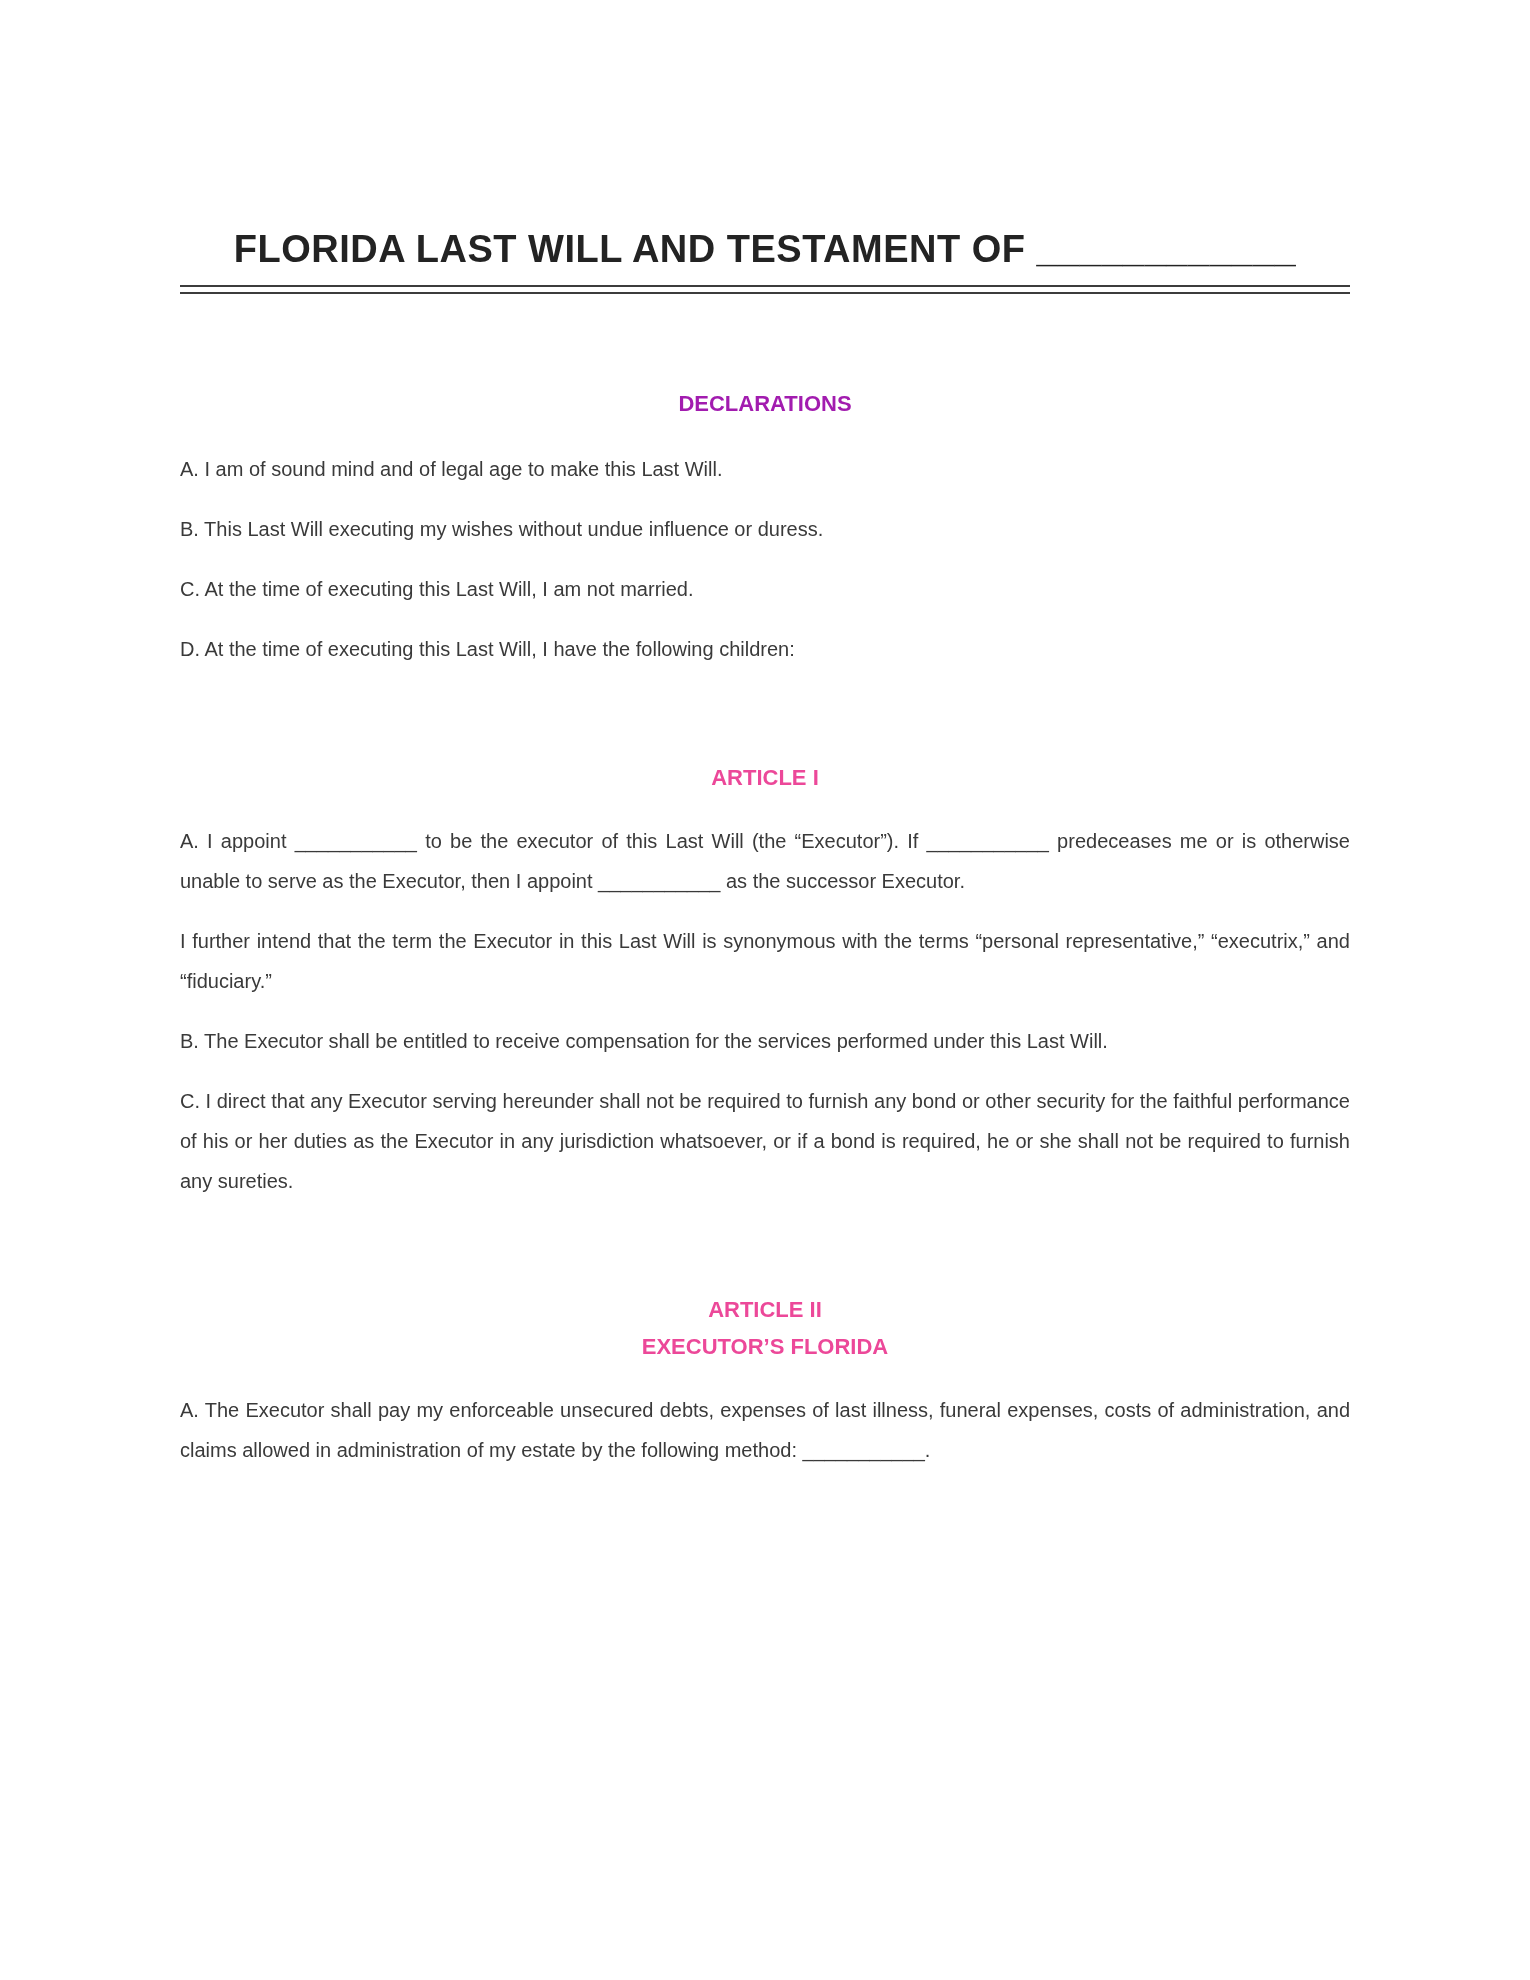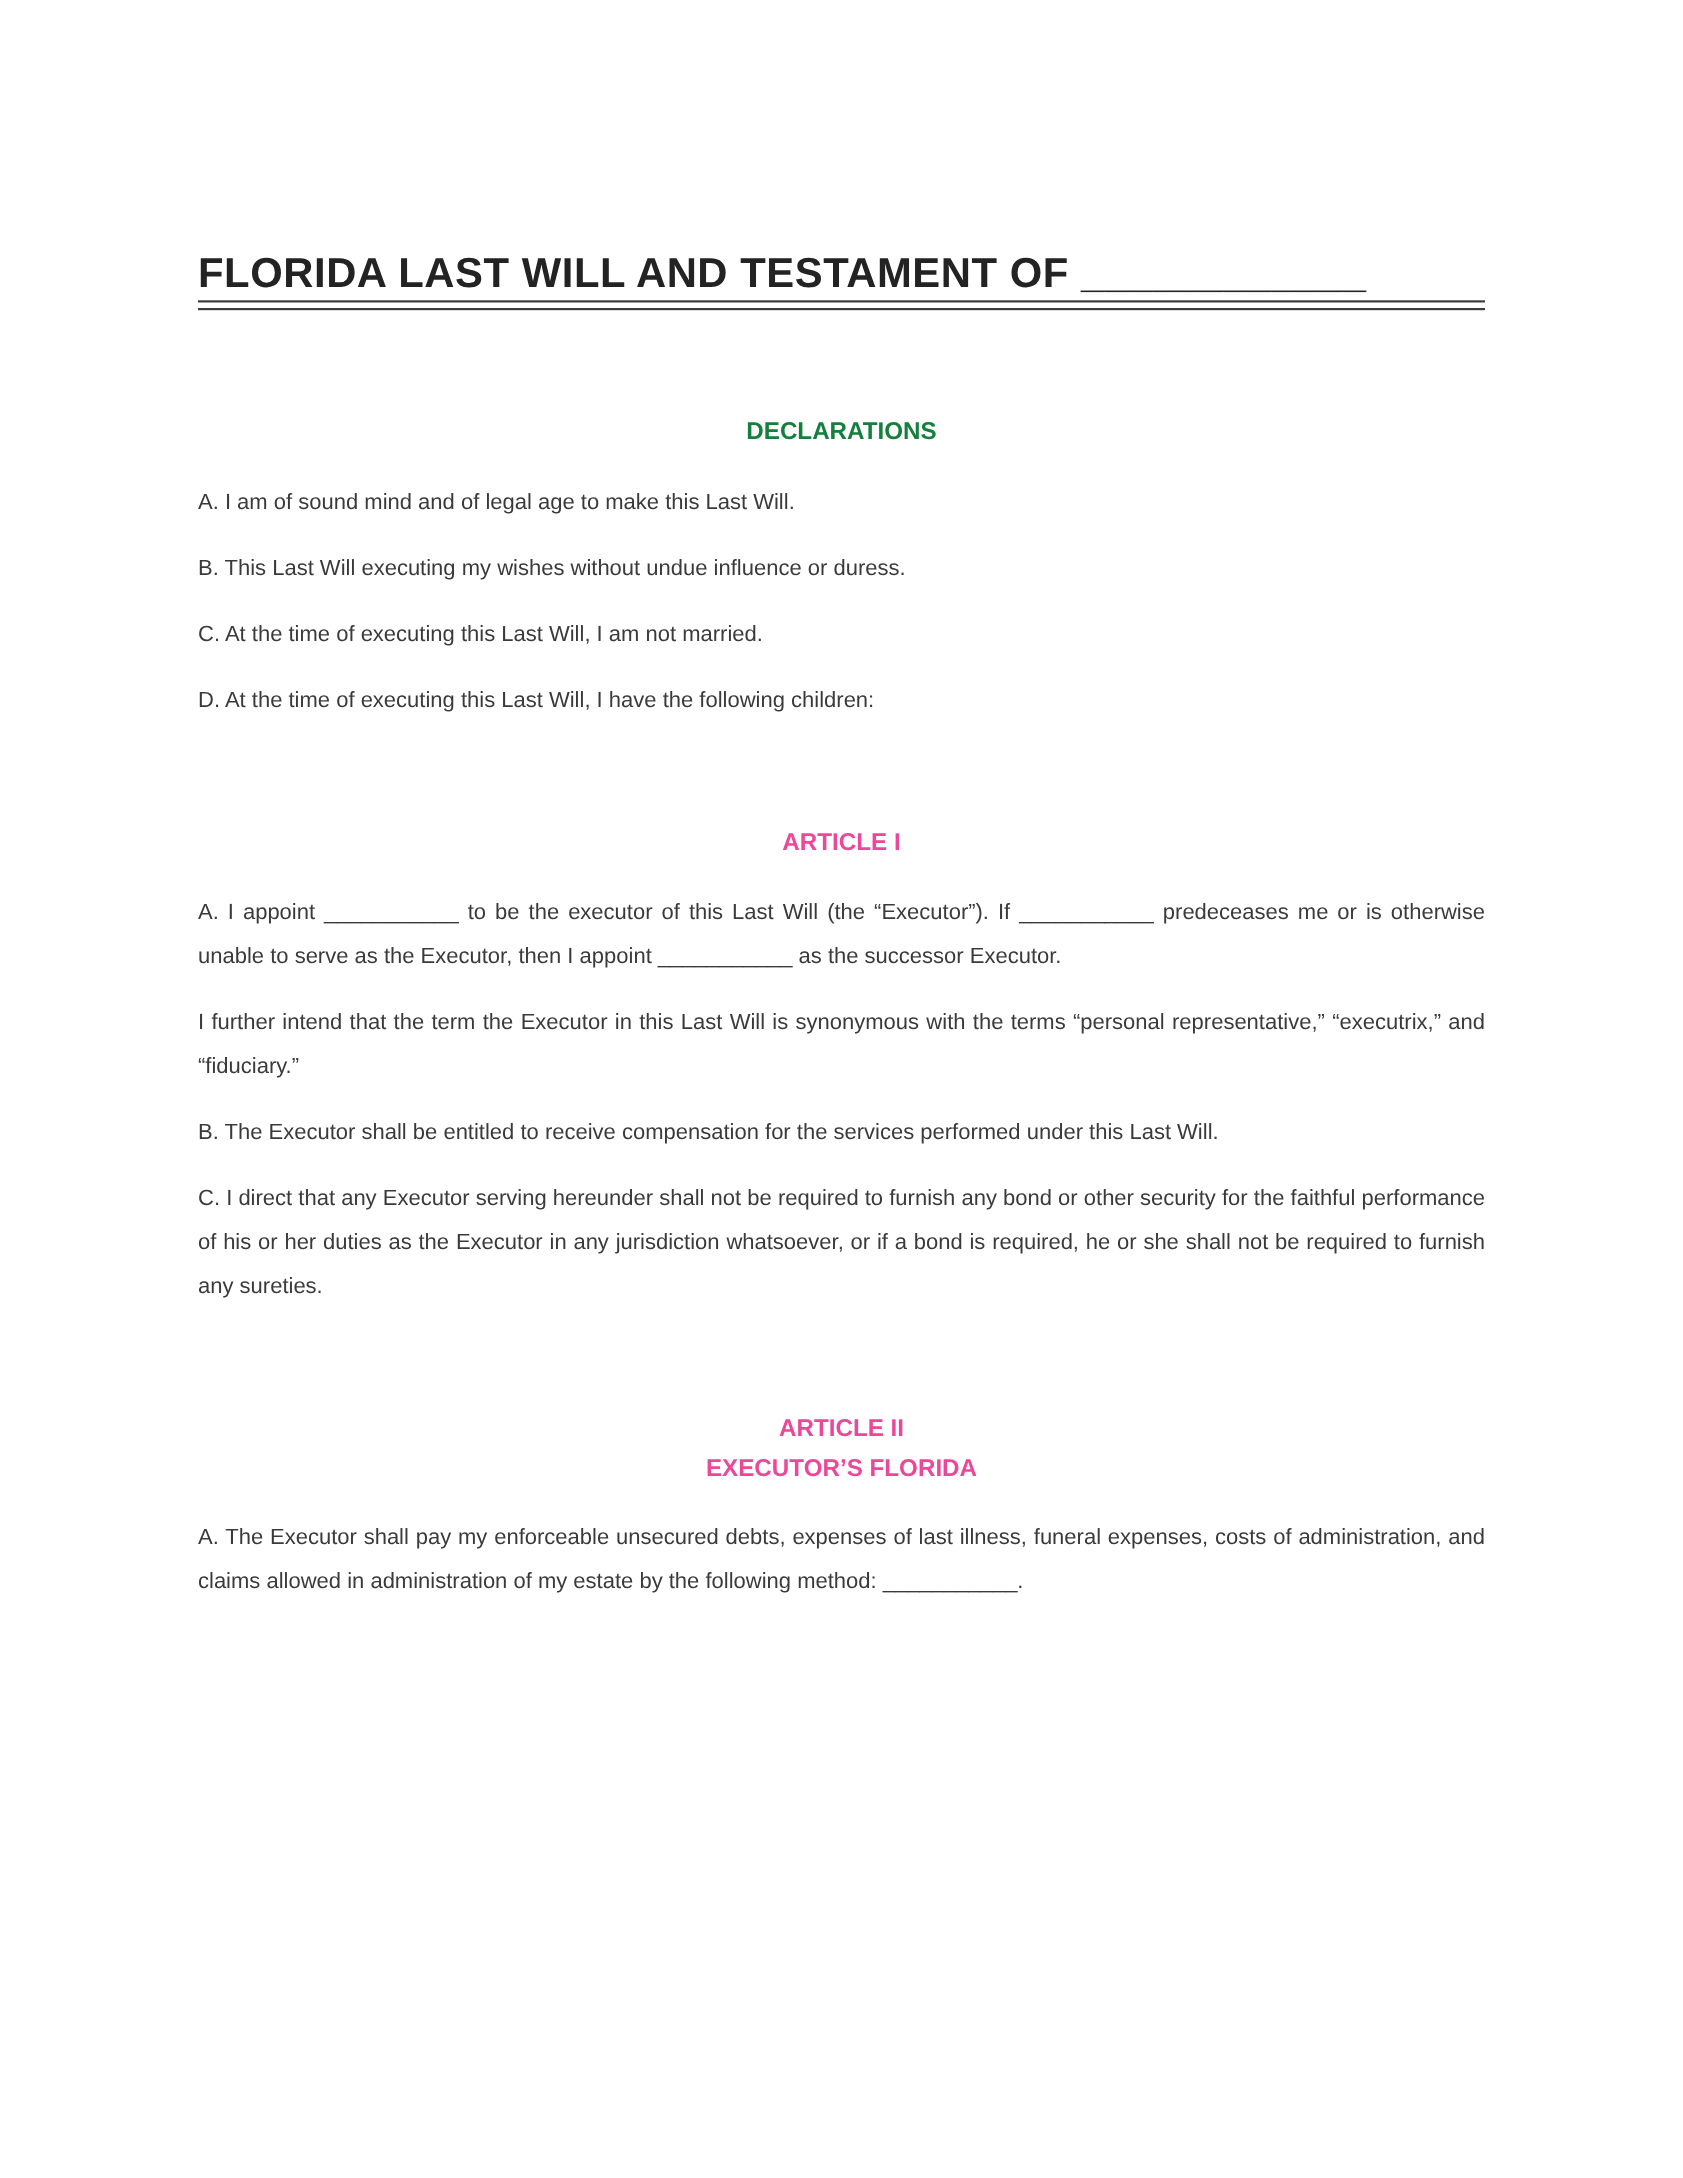--- a/index.html
+++ b/index.html
@@ -15,23 +15,23 @@
     margin: 0 auto;
     background: #ffffff;
     box-sizing: border-box;
     padding: 225px 180px 60px 180px;
     font-family: "Liberation Sans", "DejaVu Sans", sans-serif;
     color: #3a3a3a;
     font-size: 20px;
     line-height: 40px;
   }
   .title-block {
-    text-align: left;
+    text-align: center;
     border-bottom: 2px solid #3c3c3c;
-    padding-bottom: 0;
+    padding-bottom: 12px;
     margin: 0 0 0 0;
   }
   .doc-title {
     margin: 0;
     font-size: 38px;
     line-height: 48px;
     font-weight: 700;
     color: #232323;
     letter-spacing: 0.5px;
     white-space: nowrap;
@@ -46,21 +46,21 @@
   }
   .para {
     margin: 0 0 20px 0;
     text-align: justify;
   }
   .section-heading {
     margin: 90px 0 25px 0;
     text-align: center;
     font-size: 22px;
     font-weight: 700;
-    color: #15803d;
+    color: #a21caf;
     line-height: 40px;
   }
   .article-heading {
     margin: 90px 0 25px 0;
     text-align: center;
     font-size: 22px;
     font-weight: 700;
     color: #ec4899;
     line-height: 37px;
   }

